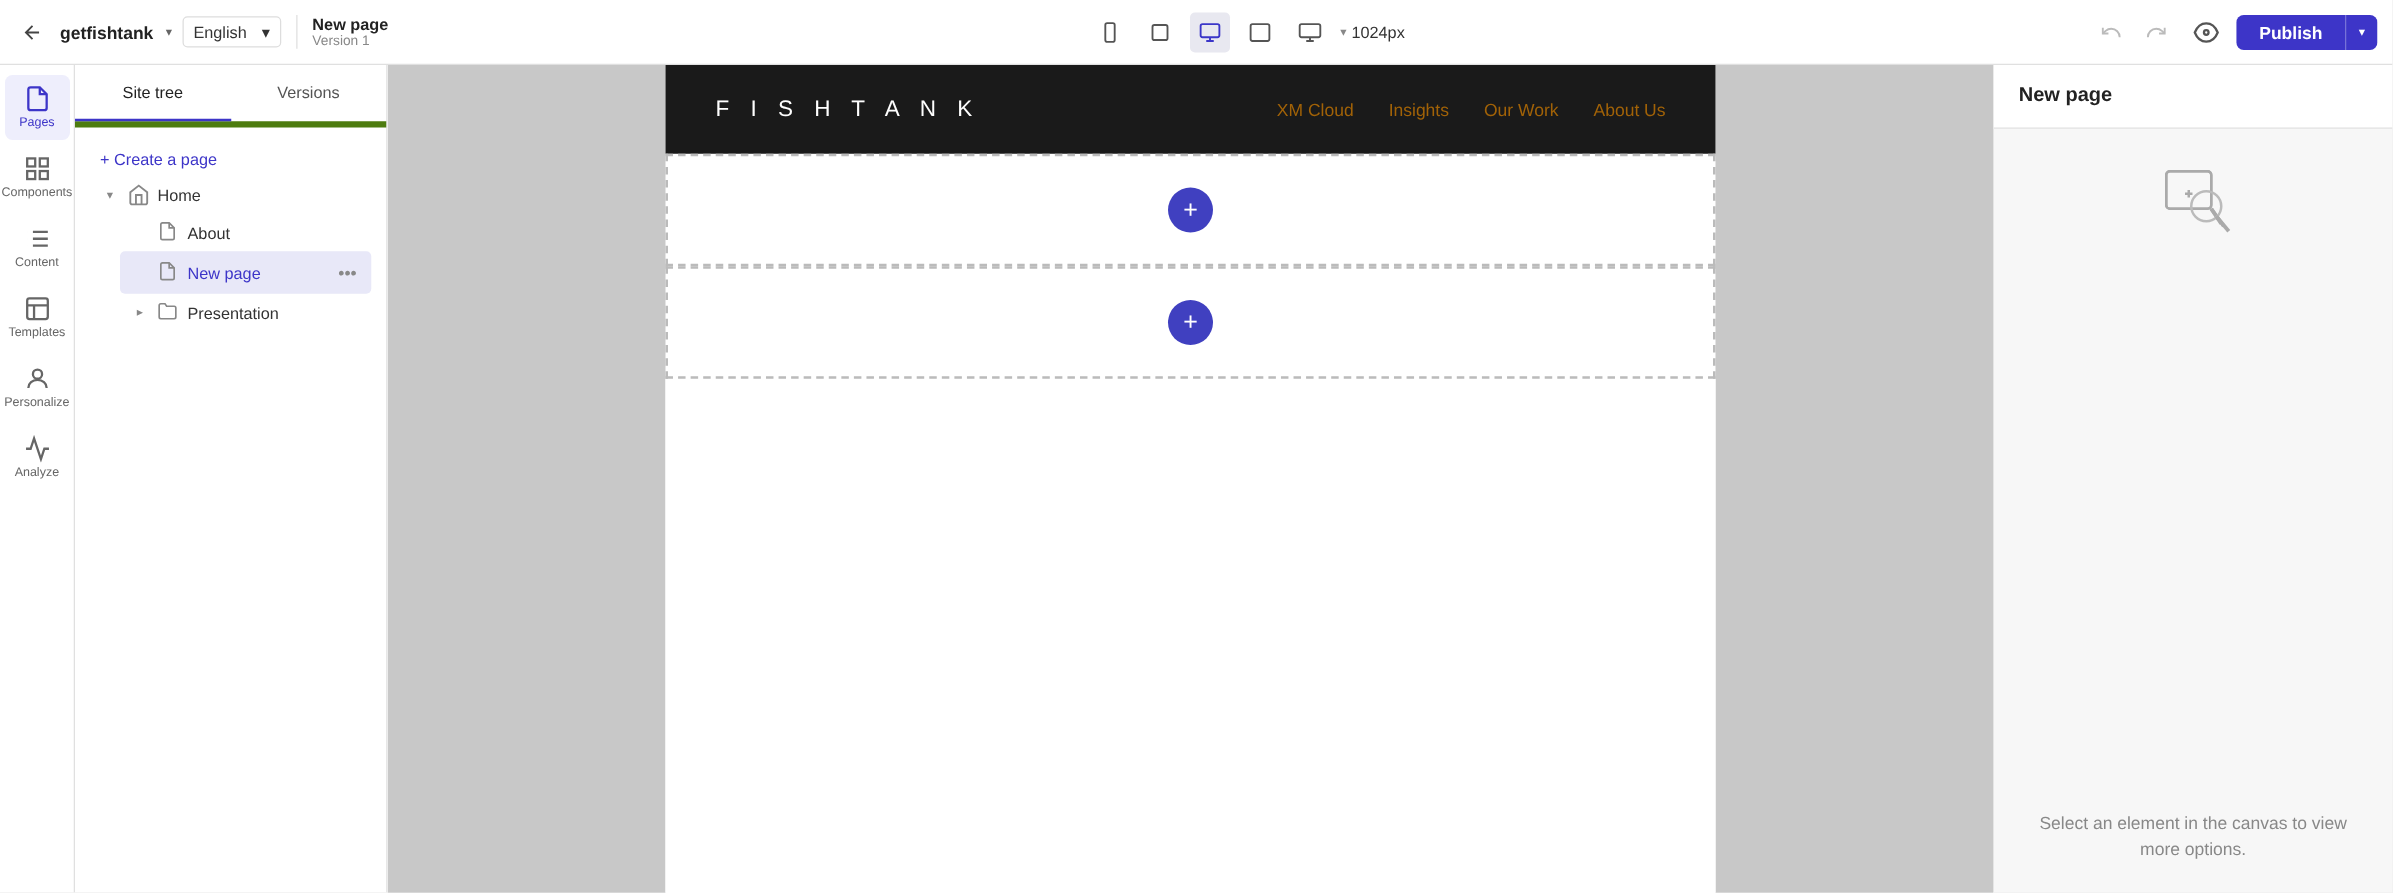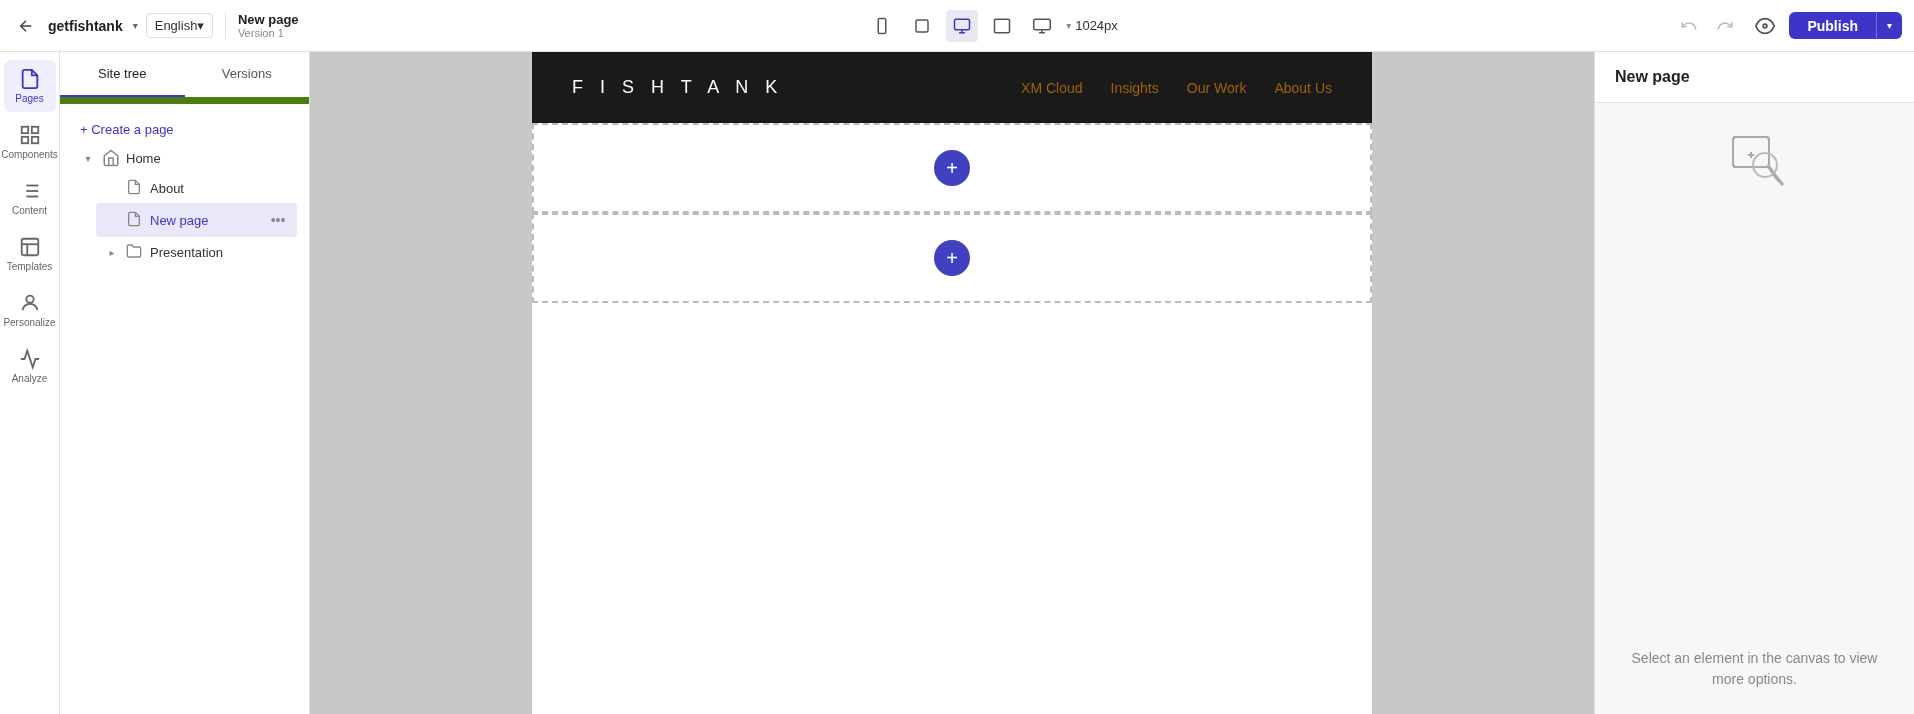--- a/index.html
+++ b/index.html
@@ -17,21 +17,21 @@
       flex-shrink: 0;
       z-index: 10;
     }
     .toolbar-left { display: flex; align-items: center; gap: 8px; flex: 0 0 auto; }
     .toolbar-center { display: flex; align-items: center; justify-content: center; gap: 8px; flex: 1; }
     .toolbar-right { display: flex; align-items: center; gap: 8px; flex: 0 0 auto; }
 
     .back-btn { width: 28px; height: 28px; display: flex; align-items: center; justify-content: center; cursor: pointer; color: #444; }
     .site-name { font-size: 14px; font-weight: 600; color: #222; cursor: pointer; }
     .site-name-arrow { font-size: 10px; color: #666; margin-left: 2px; cursor: pointer; }
-    .lang-selector { display: flex; align-items: center; gap: 0; padding: 4px 8px; border: 1px solid #ddd; border-radius: 4px; cursor: pointer; font-size: 13px; color: #333; background: #fff; }
+    .lang-selector { display: flex; align-items: center; gap: 12px; padding: 4px 8px; border: 1px solid #ddd; border-radius: 4px; cursor: pointer; font-size: 13px; color: #333; background: #fff; }
 
     .page-info { display: flex; flex-direction: column; align-items: flex-start; padding: 0 12px; border-left: 1px solid #e0e0e0; margin-left: 4px; }
     .page-info-title { font-size: 13px; font-weight: 600; color: #222; }
     .page-info-sub { font-size: 11px; color: #888; }
 
     .device-btn { width: 32px; height: 32px; display: flex; align-items: center; justify-content: center; cursor: pointer; color: #555; border-radius: 4px; }
     .device-btn.active { background: #e8e8f0; color: #3b36c8; }
 
     .resolution-selector { display: flex; align-items: center; gap: 4px; font-size: 13px; color: #333; cursor: pointer; }
 
@@ -49,21 +49,21 @@
 
     
     .left-sidebar { width: 60px; background: #fff; border-right: 1px solid #e0e0e0; display: flex; flex-direction: column; align-items: center; padding: 8px 0; gap: 4px; flex-shrink: 0; }
     .sidebar-icon { width: 52px; height: 52px; display: flex; flex-direction: column; align-items: center; justify-content: center; gap: 3px; cursor: pointer; border-radius: 6px; color: #666; font-size: 10px; }
     .sidebar-icon.active { color: #3d35c8; background: #eeeefc; }
     .sidebar-icon svg { width: 22px; height: 22px; }
     .sidebar-icon-label { font-size: 10px; }
 
     
     .panel { width: 250px; background: #fff; border-right: 1px solid #e0e0e0; display: flex; flex-direction: column; flex-shrink: 0; }
-    .panel-tabs { display: flex; border-bottom: 7px solid #4d7c0f; justify-content: space-between; }
+    .panel-tabs { display: flex; border-bottom: 5px solid #4d7c0f; justify-content: space-between; }
     .panel-tab { flex: 1; text-align: center; padding: 14px 8px; font-size: 13px; font-weight: 500; cursor: pointer; color: #555; border-bottom: 2px solid transparent; }
     .panel-tab.active { color: #222; border-bottom: 2px solid #3d35c8; }
 
     .panel-content { padding: 12px; flex: 1; overflow-y: auto; }
     .create-page-btn { display: flex; align-items: center; gap: 6px; padding: 6px 8px; font-size: 13px; color: #3d35c8; cursor: pointer; border-radius: 4px; }
 
     .tree-item { display: flex; align-items: center; gap: 6px; padding: 6px 8px; font-size: 13px; color: #333; cursor: pointer; border-radius: 4px; user-select: none; }
     .tree-item.selected { background: #e8e8f8; color: #3d35c8; }
     .tree-item .toggle { width: 16px; height: 16px; display: flex; align-items: center; justify-content: center; color: #888; font-size: 10px; flex-shrink: 0; }
     .tree-item .page-icon { width: 18px; height: 18px; color: #888; flex-shrink: 0; }

